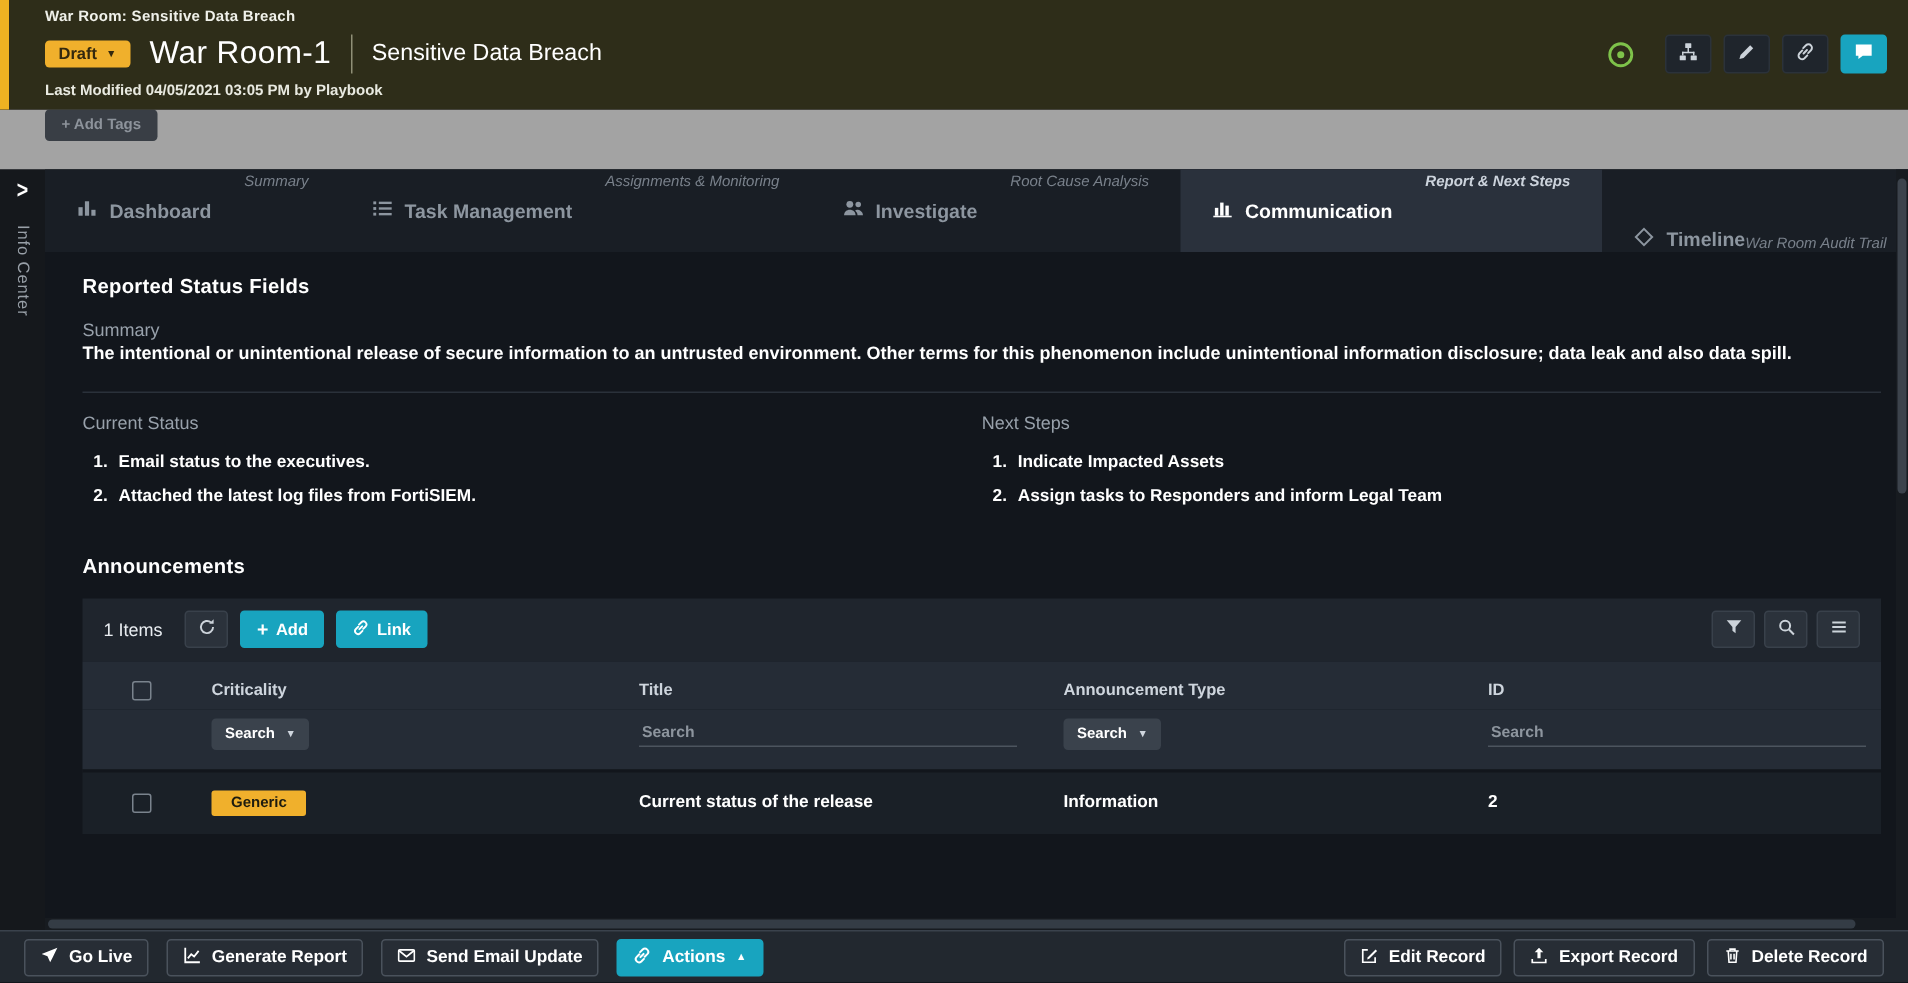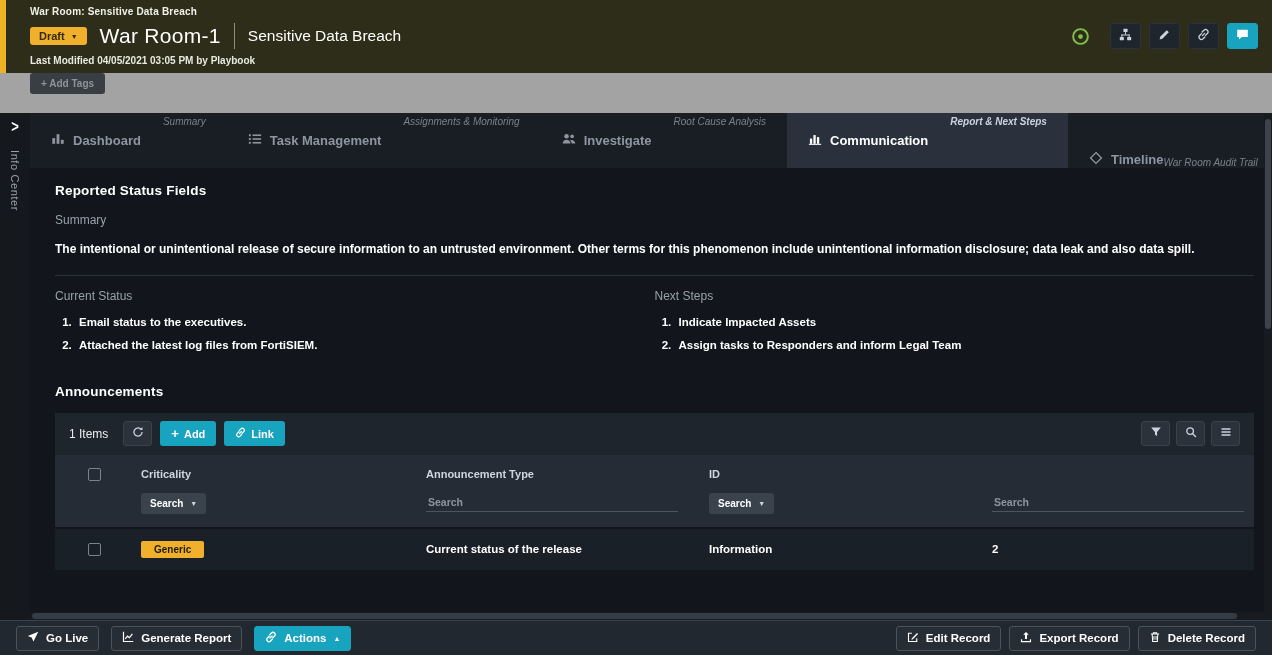--- a/index.html
+++ b/index.html
@@ -44,21 +44,21 @@
   .tab.active{background:#2a313c;color:#fff}
   .tab.active .tab-sub{color:#ccd3dc;font-weight:bold}
   .tab-timeline{margin-left:auto;align-items:flex-end}
   .tab-timeline .tab-sub{padding-left:0}
 
   
   .content{flex:1;padding:15px 18px 0 25px;overflow:hidden;background:#12161c;min-height:0}
   .section-heading{font-size:13.5px;font-weight:bold;color:#fff;letter-spacing:.2px}
   .muted-label{font-size:12px;color:#98a1ab}
   .summary-label{margin-top:15px}
-  .summary-text{font-size:12px;font-weight:bold;color:#fff;margin-top:14px;line-height:1.4}
+  .summary-text{font-size:12px;font-weight:bold;color:#fff;line-height:1.4}
   .h-divider{height:1px;background:#2a313a;margin:17px 0 13px}
   .status-cols{display:flex}
   .status-col{width:50%}
   .status-col ol{margin:13px 0 0 20px;font-size:11.5px;font-weight:bold;color:#fff}
   .status-col li{margin-bottom:11px;padding-left:4px}
   .announcements-heading{margin-top:22px}
 
   
   .table-wrap{margin-top:14px;margin-right:0}
   .table-toolbar{height:42px;background:#1f252d;display:flex;align-items:center;padding:0 14px;gap:8px}
@@ -297,20 +297,21 @@
                     </svg></span>
               </button>
             </div>
           </div>
 
           <div class="grid thead-top">
             <div class="th-check">
               <span class="checkbox"></span>
             </div>
             <div class="th">Criticality</div>
+            <div class="th">Title</div>
             <div class="th">Announcement Type</div>
             <div class="th">ID</div>
           </div>
 
           <div class="grid thead-bottom">
             <div class="filter-cell"></div>
             <div class="filter-cell">
               <span class="search-chip">
                 <span>Search</span>
                 <span class="caret-down">▼</span>
@@ -361,20 +362,27 @@
             <path d="M15 1L1 6.6l5.2 2.1L8.6 14l2.2-4.3L15 1zM6.2 8.7L15 1" fill="currentColor"></path>
           </svg></span>
       <span>Go Live</span>
     </button>
     <button class="fbtn">
       <span><svg viewBox="0 0 16 16" fill="none" stroke="currentColor" stroke-width="1.6">
             <path d="M2 1v13h13"></path>
             <path d="M4.3 10.5l3-3.6 2.6 2 4-5"></path>
           </svg></span>
       <span>Generate Report</span>
+    </button>
+    <button class="fbtn">
+      <span><svg viewBox="0 0 16 16" fill="none" stroke="currentColor" stroke-width="1.5">
+            <rect x="1" y="3" width="14" height="10" rx="1"></rect>
+            <path d="M1.5 3.8L8 9l6.5-5.2"></path>
+          </svg></span>
+      <span>Send Email Update</span>
     </button>
     <button class="fbtn teal">
       <span><svg viewBox="0 0 16 16" fill="none" stroke="currentColor" stroke-width="1.8" stroke-linecap="round">
             <path d="M6.6 9.4l2.8-2.8"></path>
             <path d="M5.6 6.9L3.3 9.2a2.9 2.9 0 0 0 4.1 4.1l2.3-2.3"></path>
             <path d="M10.4 9.1l2.3-2.3a2.9 2.9 0 0 0-4.1-4.1L6.3 5"></path>
           </svg></span>
       <span>Actions</span>
       <span class="caret-up">▲</span>
     </button>

